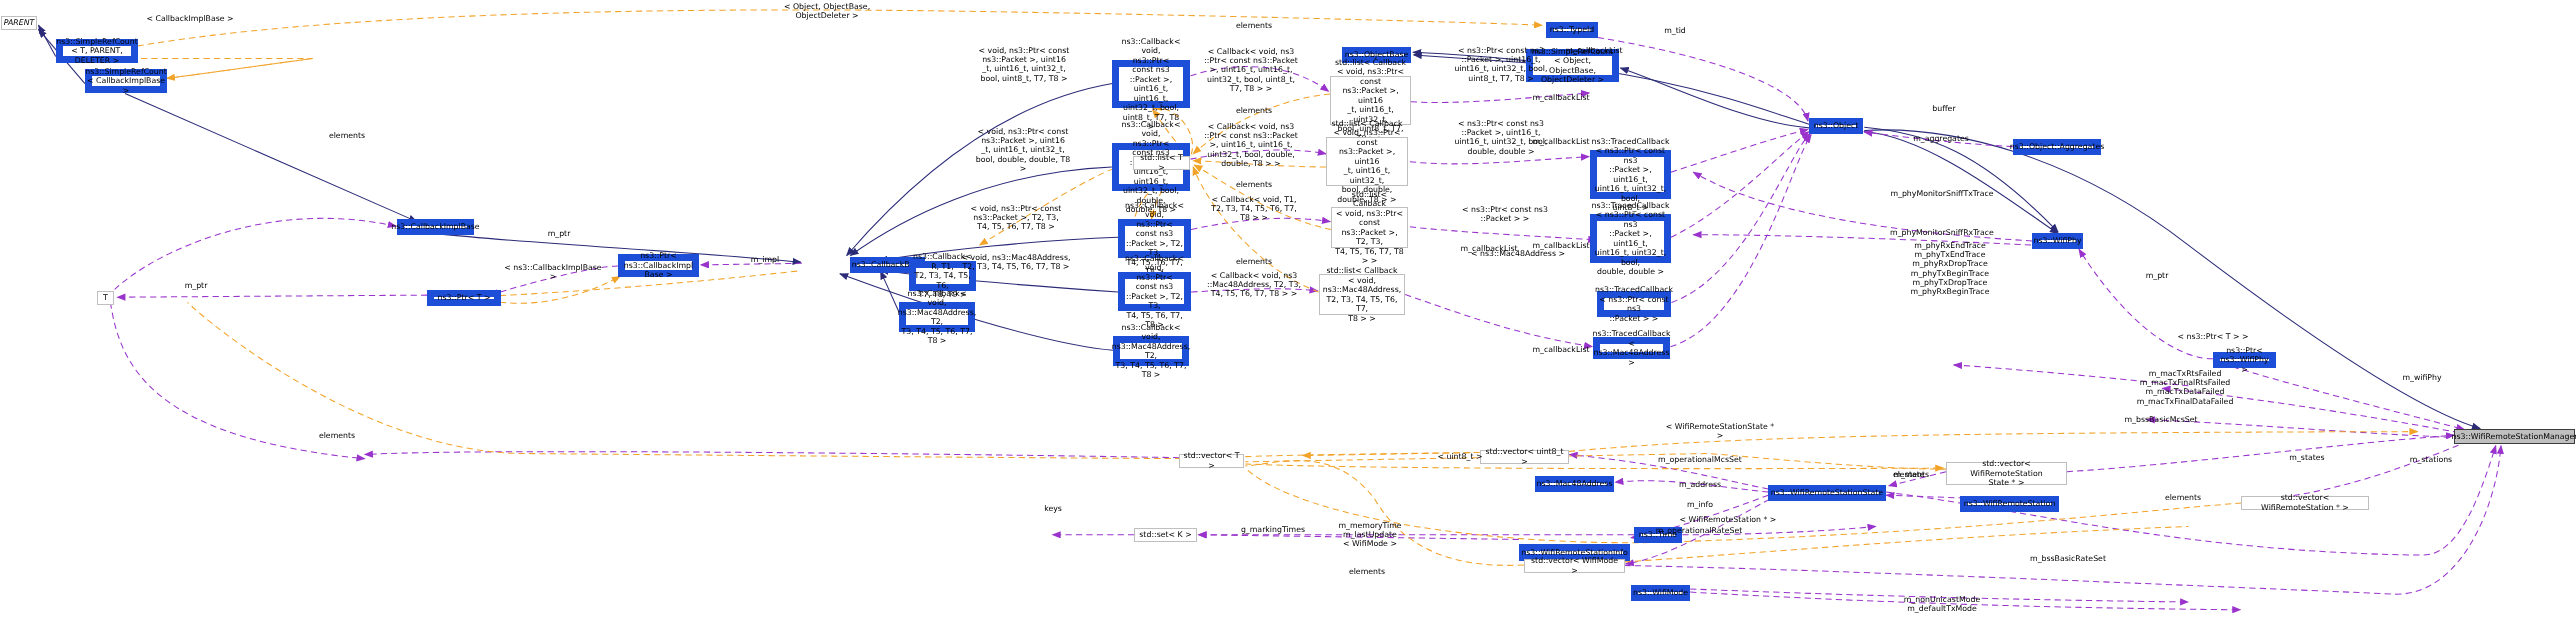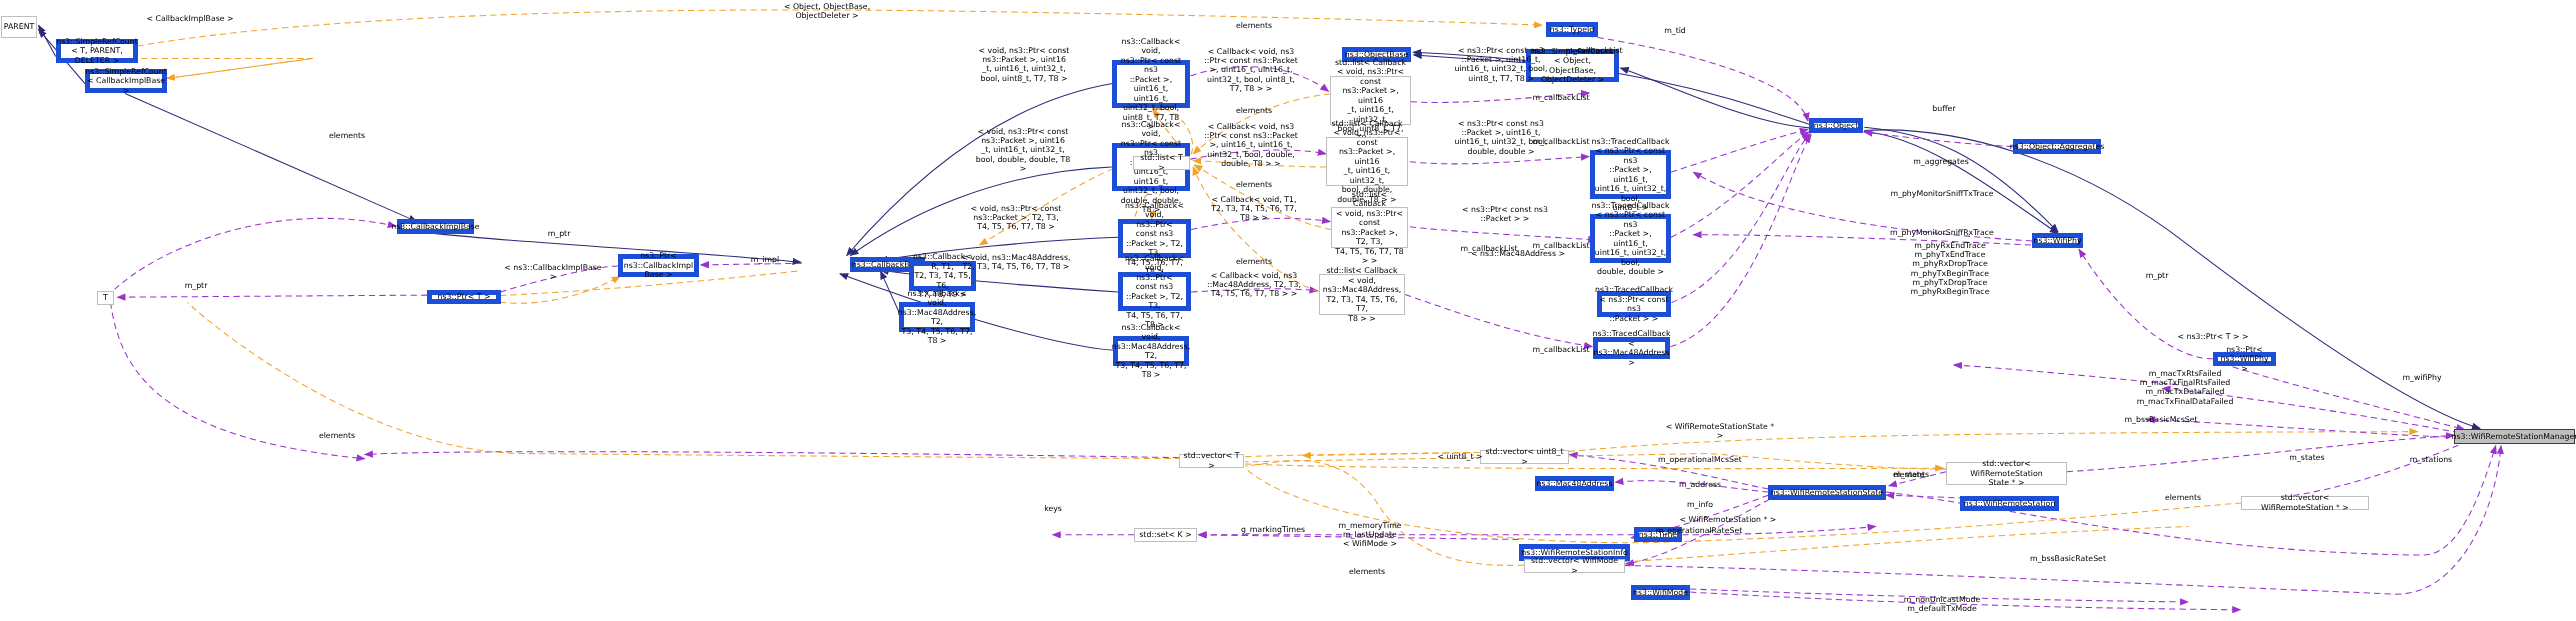--- a/index.html
+++ b/index.html
@@ -30,21 +30,21 @@
     justify-content: center;
     text-align: center;
     font-size: 7.8px;
     line-height: 1.22;
     color: #000000;
     white-space: pre-line;
     padding: 1px 2.6px;
     background: #ffffff;
   }
   .node.solid {
-    border: 5px solid #1d4ed8;
+    border: 7px solid #1d4ed8;
   }
   .node.light {
     border: 0.5px solid #bfbfbf;
   }
   .node.focus {
     border: 1px solid #3c3c3c;
     background: #bfbfbf;
   }
   .edge-label {
     position: absolute;
@@ -162,21 +162,21 @@
       <path d="M3011,866 C3300,840 3600,830 4640,828" stroke="#f2a329" marker-end="url(#ah-orange)"></path>
       <path d="M3735,900 C3600,900 3400,880 3280,870 L2390,886" stroke="#f2a329"></path>
       <path d="M2390,890 C2600,900 3300,900 3730,898" stroke="#f2a329" marker-end="url(#ah-orange)"></path>
       <path d="M4302,965 C4100,980 3800,1020 3200,1040 C2900,1050 2500,1000 2390,898" stroke="#f2a329"></path>
       <path d="M2925,1084 C2800,1090 2700,1060 2640,960 C2560,850 2450,890 2390,894" stroke="#f2a329"></path>
       <path d="M3118,1078 C3400,1060 3700,1030 4200,1010" stroke="#f2a329"></path>
     </g>
   </svg>
 
   <div id="nodes">
-      <div class="node light" style="left: 1px; top: 15.6px; width: 36px; height: 22px;">PARENT</div>
+      <div class="node light" style="left: 1px; top: 15.6px; width: 36px; height: 14px; font-style: italic;">PARENT</div>
       <div class="node solid" style="left: 56px; top: 39px; width: 82px; height: 24px;">ns3::SimpleRefCount
 &lt; T, PARENT, DELETER &gt;</div>
       <div class="node solid" style="left: 85px; top: 69px; width: 82px; height: 24px;">ns3::SimpleRefCount
 &lt; CallbackImplBase &gt;</div>
       <div class="node solid" style="left: 397px; top: 219px; width: 77px; height: 14.6px;">ns3::CallbackImplBase</div>
       <div class="node solid" style="left: 427px; top: 290px; width: 74px; height: 13.5px;">ns3::Ptr&lt; T &gt;</div>
       <div class="node light" style="left: 97px; top: 291px; width: 16.7px; height: 13.5px;">T</div>
       <div class="node solid" style="left: 618px; top: 254px; width: 81px; height: 23px;">ns3::Ptr&lt; ns3::CallbackImpl
 Base &gt;</div>
       <div class="node solid" style="left: 802px; top: 257px; width: 75px; height: 14.6px; margin-left: 48px;">ns3::CallbackBase</div>
@@ -316,21 +316,21 @@
 uint8_t, T7, T8 &gt;</div>
       <div class="edge-label" style="left: 1501px; top: 119px; width: 94px;">&lt; ns3::Ptr&lt; const ns3
 ::Packet &gt;, uint16_t,
 uint16_t, uint32_t, bool,
 double, double &gt;</div>
       <div class="edge-label" style="left: 1505px; top: 205px; width: 89px;">&lt; ns3::Ptr&lt; const ns3
 ::Packet &gt; &gt;</div>
       <div class="edge-label" style="left: 1518px; top: 249px; width: 94px;">&lt; ns3::Mac48Address &gt;</div>
       <div class="edge-label" style="left: 1675px; top: 25.5px; width: 42px;">m_tid</div>
       <div class="edge-label" style="left: 1944px; top: 104px; width: 42px;">buffer</div>
-      <div class="edge-label" style="left: 1941px; top: 157px; width: 68px; text-align: center;">m_aggregates</div>
+      <div class="edge-label" style="left: 1941px; top: 134px; width: 68px; text-align: center;">m_aggregates</div>
       <div class="edge-label" style="left: 1942px; top: 189px; width: 120px;">m_phyMonitorSniffTxTrace</div>
       <div class="edge-label" style="left: 1942px; top: 228px; width: 120px;">m_phyMonitorSniffRxTrace</div>
       <div class="edge-label" style="left: 1950px; top: 241px; width: 99px;">m_phyRxEndTrace
 m_phyTxEndTrace
 m_phyRxDropTrace
 m_phyTxBeginTrace
 m_phyTxDropTrace
 m_phyRxBeginTrace</div>
       <div class="edge-label" style="left: 2157px; top: 271px; width: 42px;">m_ptr</div>
       <div class="edge-label" style="left: 559px; top: 229px; width: 42px;">m_ptr</div>

